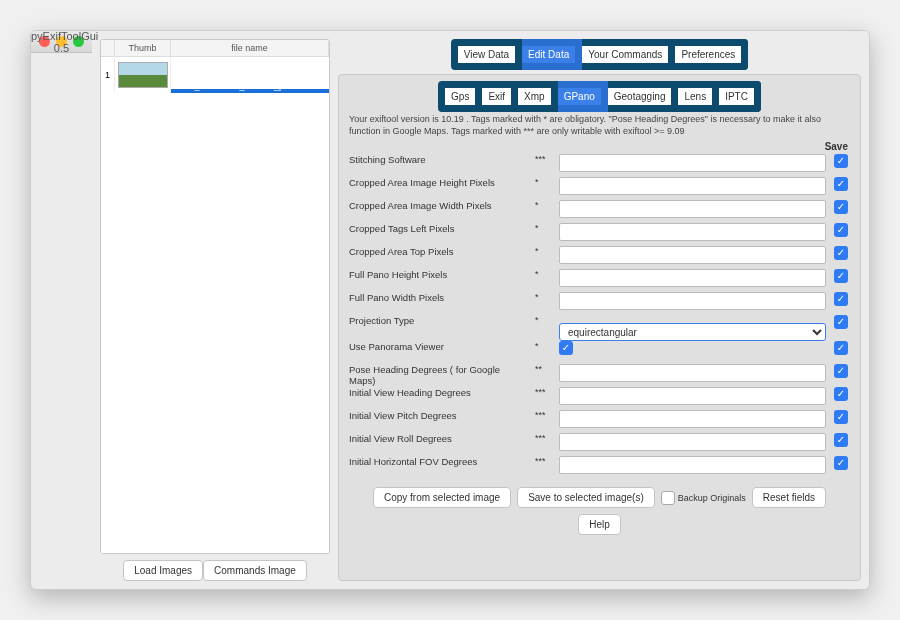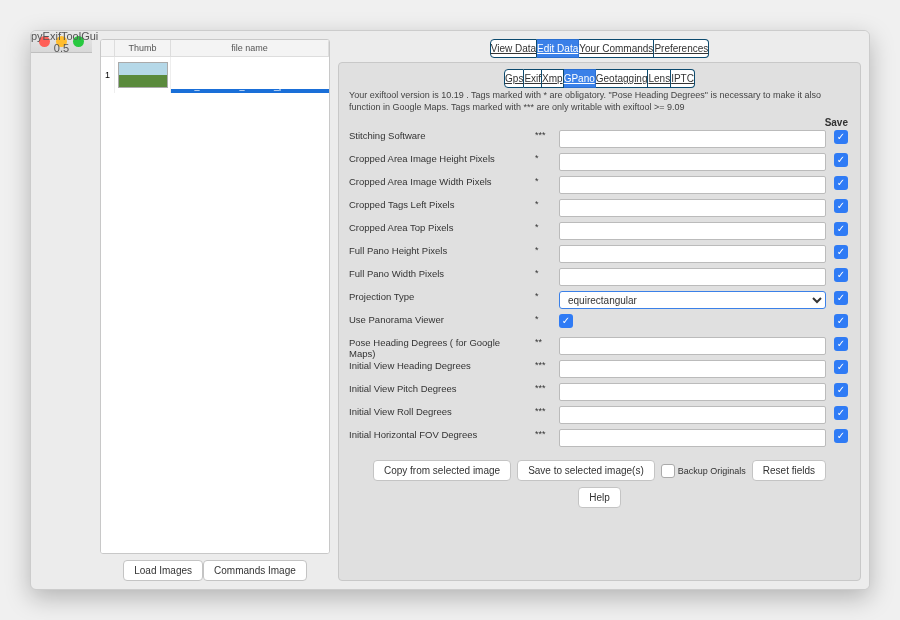--- a/index.html
+++ b/index.html
@@ -21,34 +21,34 @@
 .filerow { display: flex; align-items: stretch; height: 36px; }
 .filerow .col-idx { background: #fff; border-right: 1px solid #eee; display:flex;align-items:center;justify-content:center; font-size: 9px; }
 .filerow .col-thumb { background: #fff; border-right: 1px solid #eee; display:flex;align-items:center;justify-content:center; padding: 2px; }
 .thumb-img { width: 50px; height: 26px; background: linear-gradient(#b5d8e8 50%, #5a8a3c 50%); border: 1px solid #aaa; }
 .filerow .col-name { background: #1a6fd8; color: #fff; padding: 3px 4px; font-size: 9px; line-height: 1.2; display: flex; align-items: center; word-break: break-all; margin-top: 32px; }
 .filerest { flex: 1; background: #fff; }
 .left-buttons { display: flex; gap: 0; justify-content: center; }
 .btn { background: #fff; border: 1px solid #c4c4c4; border-radius: 4px; padding: 4px 10px; font-size: 10px; color: #333; cursor: pointer; box-shadow: 0 1px 0 rgba(255,255,255,0.6) inset; }
 .right { flex: 1; display: flex; flex-direction: column; gap: 4px; }
 .tabrow { display: flex; justify-content: center; gap: 0; }
-.tab { background: #fff; border: 1px solid #0c4a6e; padding: 3px 0; font-size: 10px; color: #333; cursor: pointer; text-decoration: underline; }
+.tab { background: #fff; border: 7px solid #0c4a6e; padding: 3px 6px; font-size: 10px; color: #333; cursor: pointer; }
 .tab:first-child { border-radius: 4px 0 0 4px; }
 .tab:last-child { border-radius: 0 4px 4px 0; }
 .tab + .tab { border-left: none; }
 .tab.active { background: #3a80e8; color: #fff; border-color: #2a6fd0; }
 .panel { flex: 1; background: #e0e0e0; border: 1px solid #c8c8c8; border-radius: 4px; padding: 6px 10px 8px; display: flex; flex-direction: column; gap: 2px; }
 .info { font-size: 9px; color: #444; line-height: 1.3; margin-bottom: 2px; }
 .savehdr { text-align: right; font-size: 10px; font-weight: bold; color: #333; padding-right: 2px; }
 .formrow { display: flex; align-items: flex-start; gap: 6px; min-height: 23px; }
 .flabel { width: 180px; font-size: 9.5px; color: #333; }
 .fmark { width: 18px; text-align: left; font-size: 9px; color: #333; }
 .finput { flex: 1; }
 .finput input[type=text] { width: 100%; height: 18px; border: 1px solid #bbb; border-radius: 2px; padding: 1px 4px; font-size: 10px; background: #fff; }
-.finput select { width: 100%; height: 18px; border: 1px solid #3a80e8; border-radius: 3px; padding: 0 4px; font-size: 10px; background: #fff; color: #333; }
+.finput select { width: 100%; height: 18px; border: 1px solid #3a80e8; border-radius: 3px; padding: 0 4px; font-size: 10px; background: #fff; color: #333; margin-top: 8px; }
 .chk { width: 14px; height: 14px; border-radius: 3px; background: #2f7bf5; display: inline-flex; align-items: center; justify-content: center; cursor: pointer; }
 .chk::after { content: "✓"; color: #fff; font-size: 10px; line-height: 1; }
 .chk.off { background: #fff; border: 1px solid #aaa; }
 .chk.off::after { content: ""; }
 .savecol { width: 18px; display: flex; justify-content: center; }
 .bottomrow { display: flex; gap: 6px; justify-content: center; align-items: center; margin-top: 6px; flex-wrap: wrap; }
 .backup-wrap { display: flex; align-items: center; gap: 3px; font-size: 9px; color: #333; }
 </style>
 </head>
 <body>

